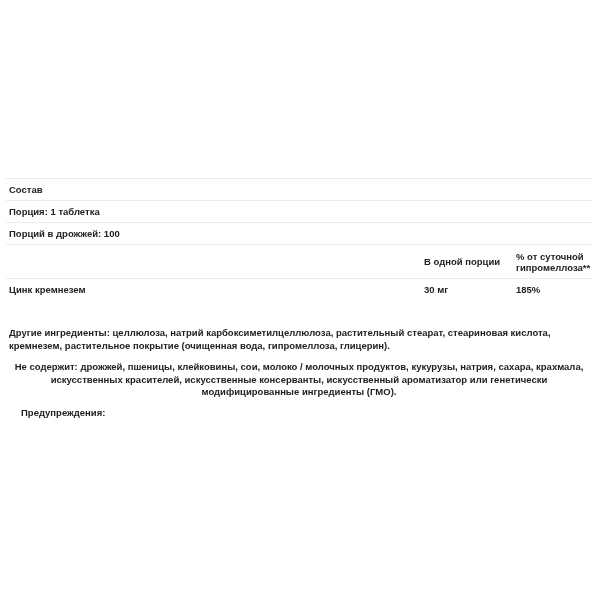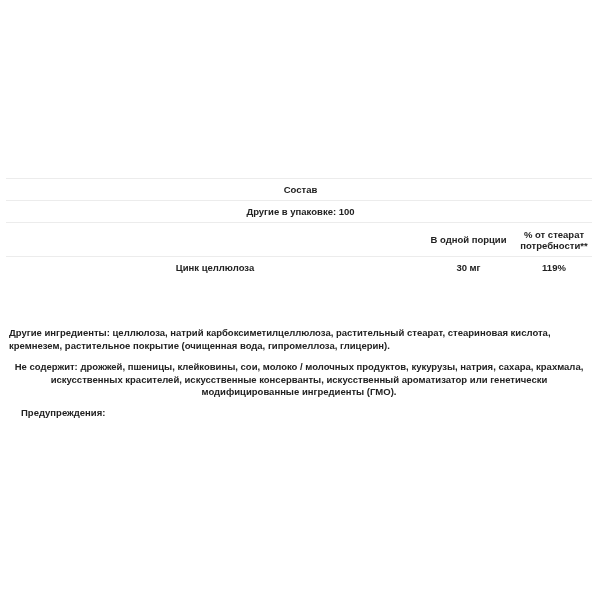--- a/index.html
+++ b/index.html
@@ -23,21 +23,20 @@
       top: 178px;
       width: 586px;
       border-collapse: collapse;
     }
     .facts-table td {
       border-top: 1px solid #ececec;
       padding: 0 0 0 3px;
       height: 21px;
       vertical-align: middle;
       line-height: 11px;
-      text-align: center;
     }
     .facts-table tr.last td {
       border-bottom: 1px solid #ececec;
     }
     .facts-table tr.header td {
       height: 33px;
     }
     .col-name { width: 412px; }
     .col-amount { width: 89px; }
     .col-dv { }
@@ -54,33 +53,36 @@
   </style>
 </head>
 <body>
 
 <table class="facts-table">
   <tbody>
       <tr>
     <td colspan="3">Состав</td>
   </tr>
   <tr>
-    <td colspan="3">Другие в упаковке: 100</td>
+    <td colspan="3">Порция: 1 таблетка</td>
+  </tr>
+  <tr>
+    <td colspan="3">Порций в дрожжей: 100</td>
   </tr>
   <tr class="header">
     <td class="col-name"></td>
     <td class="col-amount">В одной порции</td>
     <td class="col-dv">
-      <span>% от стеарат</span><br>
-      <span>потребности**</span>
+      <span>% от суточной</span><br>
+      <span>гипромеллоза**</span>
     </td>
   </tr>
   <tr>
-    <td class="col-name">Цинк целлюлоза</td>
+    <td class="col-name">Цинк кремнезем</td>
     <td class="col-amount">30 мг</td>
-    <td class="col-dv">119%</td>
+    <td class="col-dv">185%</td>
   </tr>
 </tbody>
   </table>
 
 <p class="paragraph p-other">Другие ингредиенты: целлюлоза, натрий карбоксиметилцеллюлоза, растительный стеарат, стеариновая кислота, кремнезем, растительное покрытие (очищенная вода, гипромеллоза, глицерин).</p>
 <p class="paragraph p-free">Не содержит: дрожжей, пшеницы, клейковины, сои, молоко / молочных продуктов, кукурузы, натрия, сахара, крахмала, искусственных красителей, искусственные консерванты, искусственный ароматизатор или генетически модифицированные ингредиенты (ГМО).</p>
 <p class="paragraph p-warn">Предупреждения:</p>
 
 </body></html>

